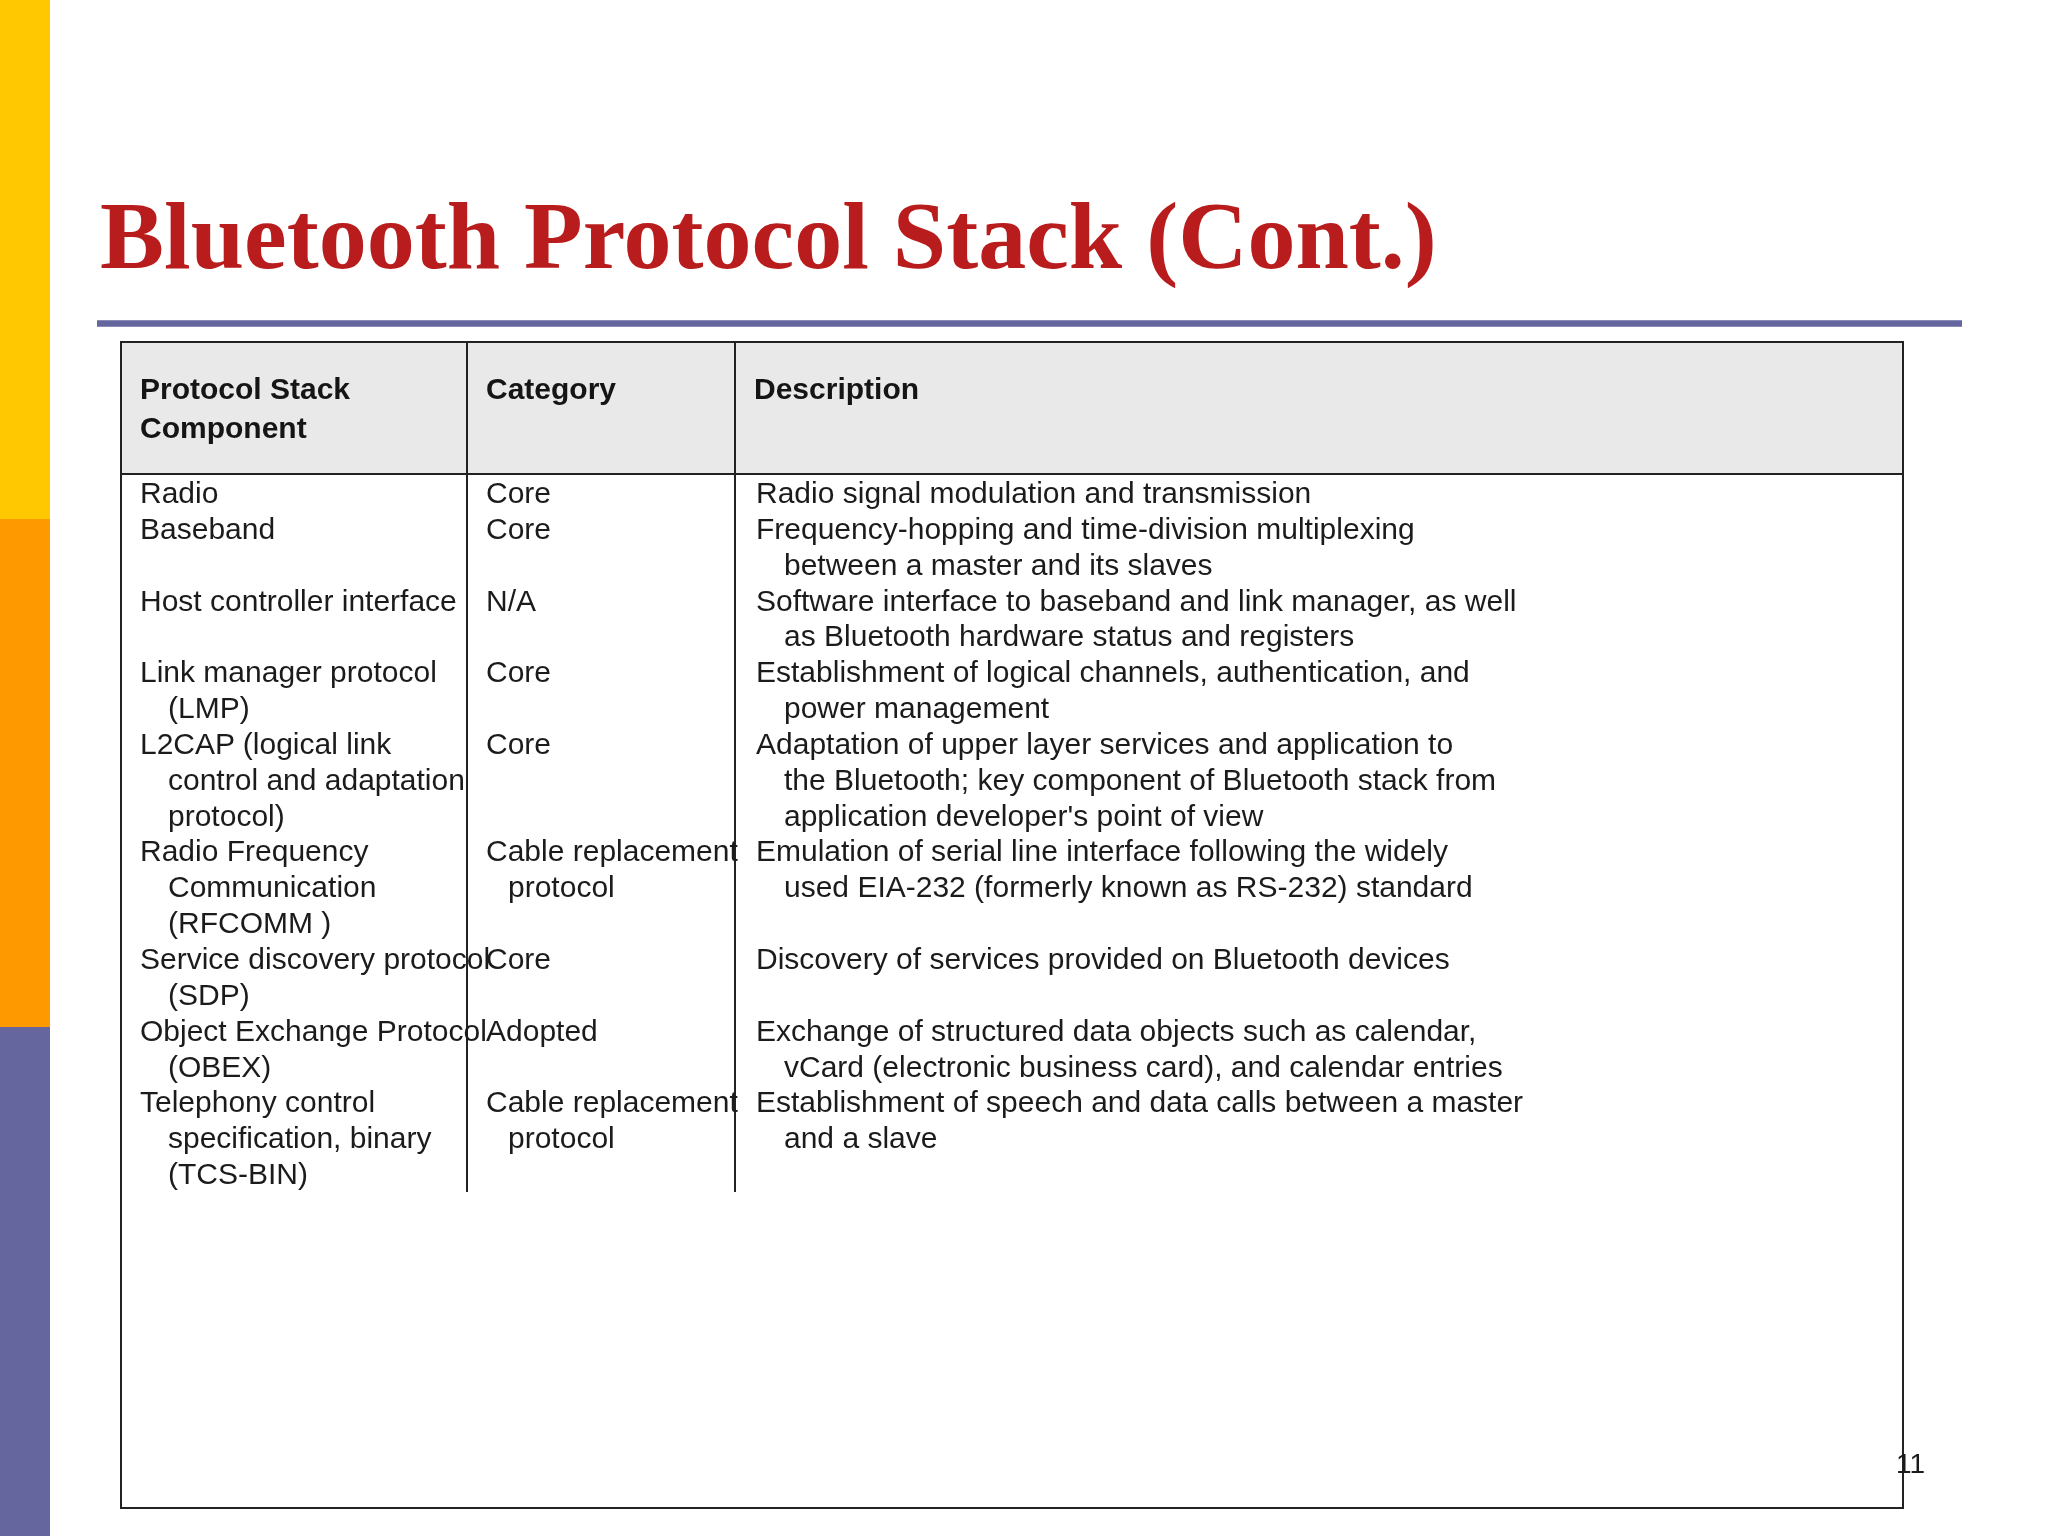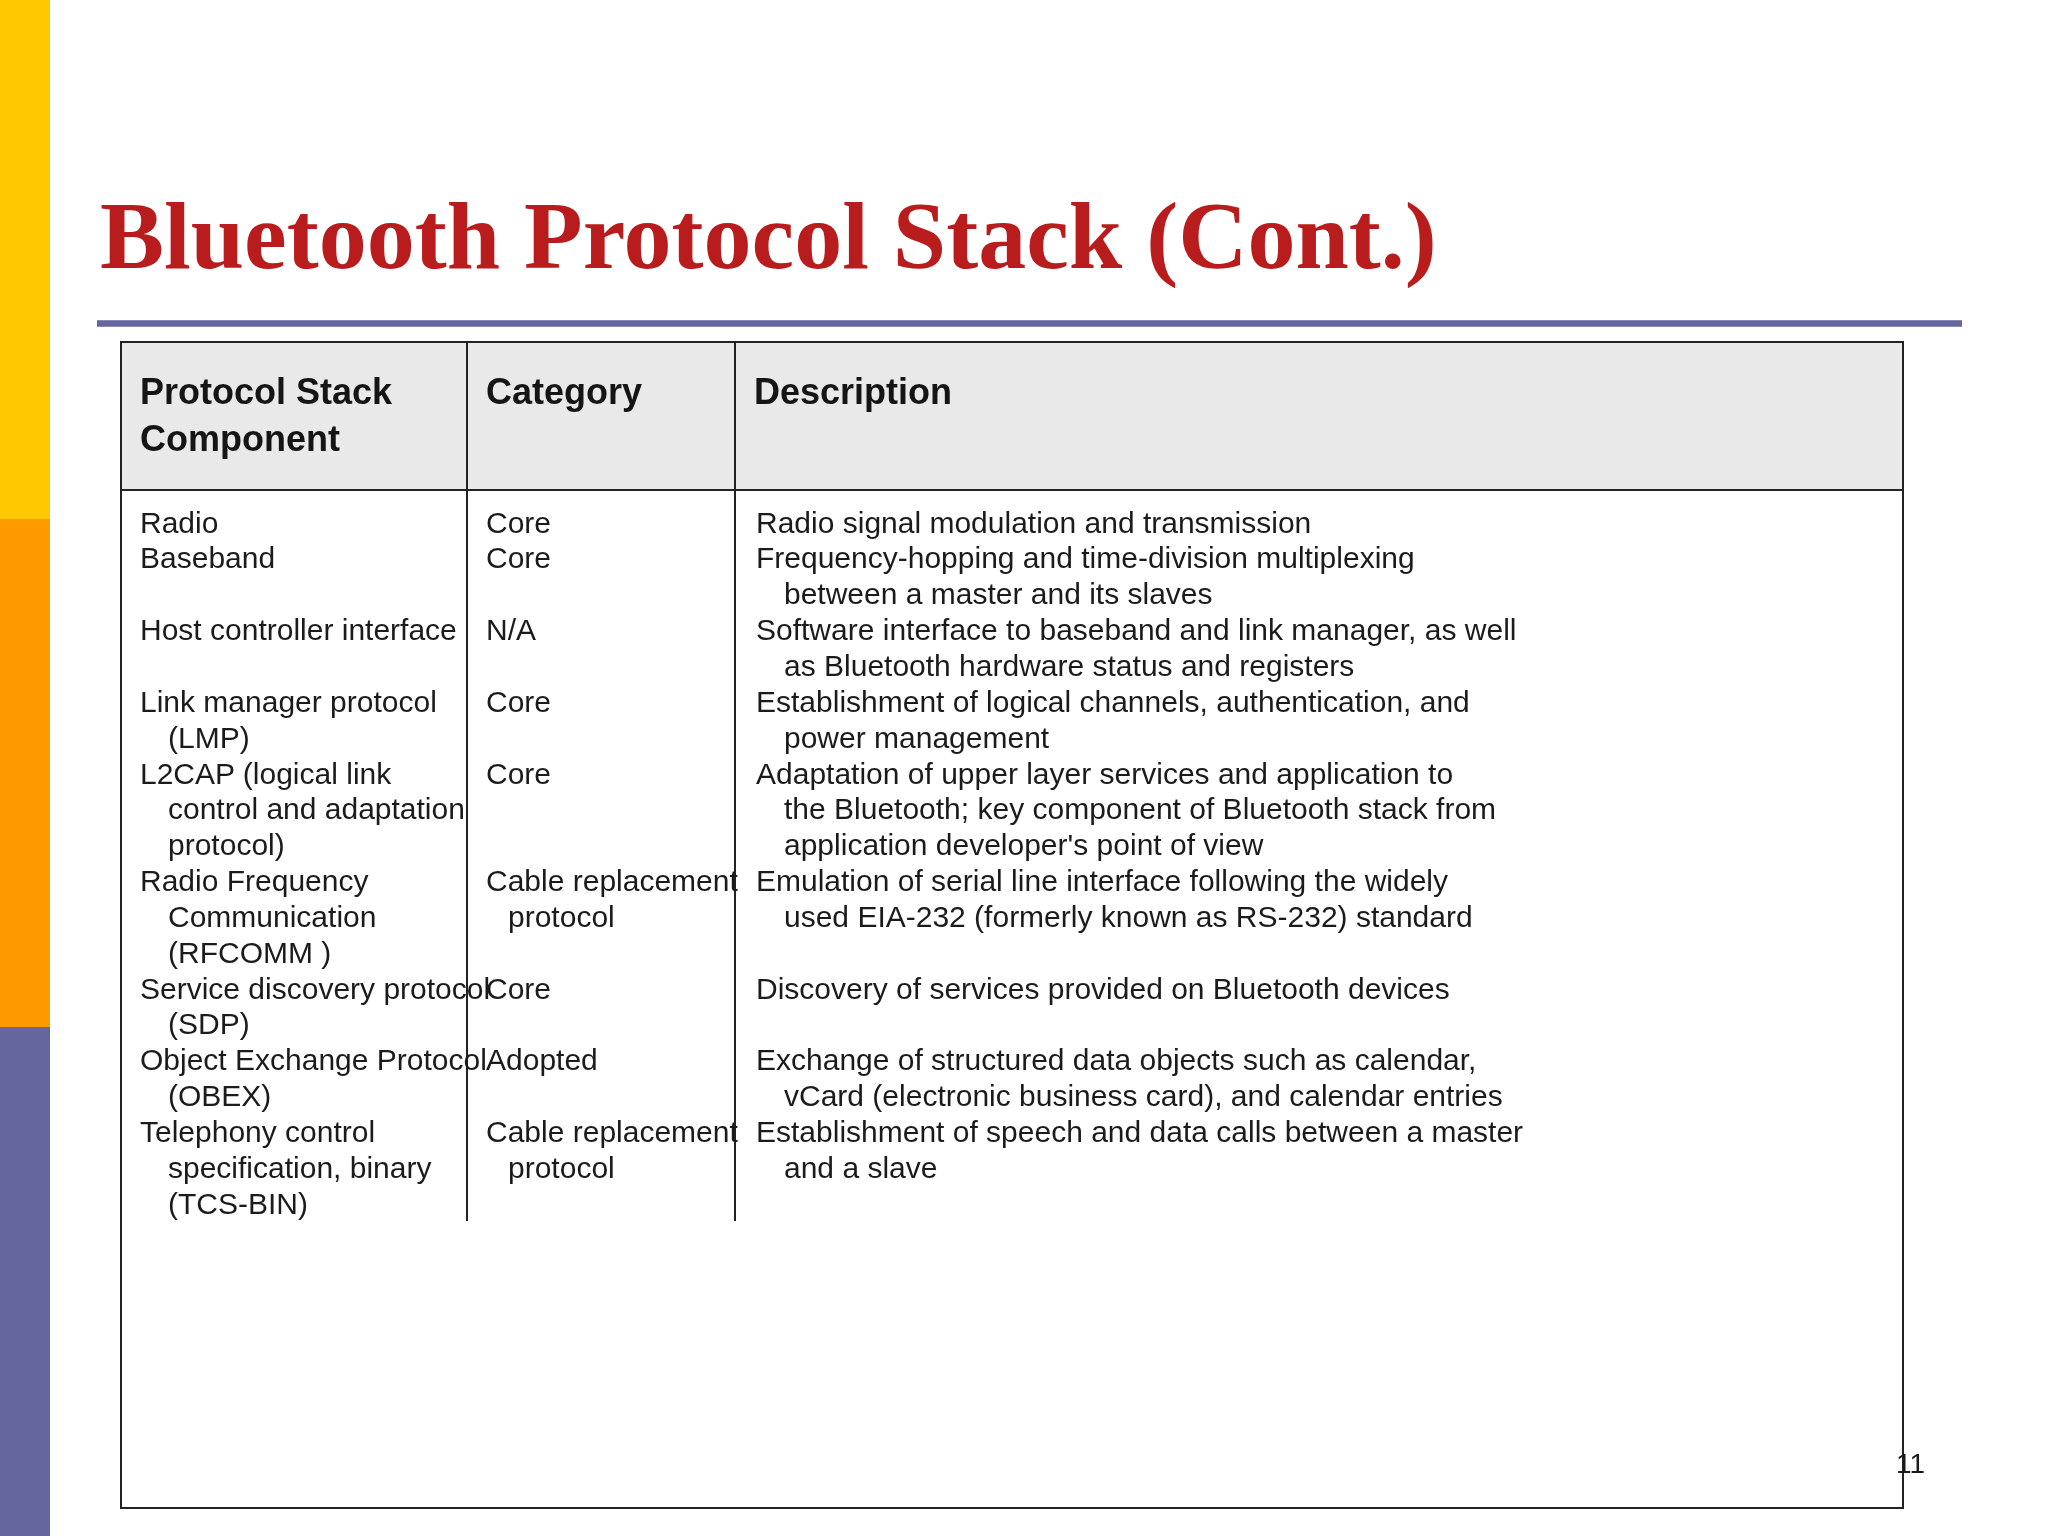--- a/index.html
+++ b/index.html
@@ -77,42 +77,42 @@
   table.proto col.c2 { width: 268px; }
   table.proto col.c3 { width: auto; }
 
   table.proto thead th {
     background: #e9e9e9;
     border-bottom: 2px solid #222222;
     border-right: 2px solid #222222;
     text-align: left;
     vertical-align: top;
     padding: 26px 0 26px 18px;
-    font-size: 36px;
+    font-size: 30px;
     font-weight: bold;
     color: #151515;
     line-height: 1.30;
     font-family: "Liberation Sans", sans-serif;
   }
   table.proto thead th:last-child { border-right: none; }
   table.proto thead th .hdr-l2 { display: block; }
 
   table.proto tbody td {
     border-right: 2px solid #222222;
     vertical-align: top;
     padding: 0 0 0 18px;
     font-size: 30px;
     color: #1b1b1b;
     line-height: 1.195;
     font-family: "Liberation Sans", sans-serif;
   }
   table.proto tbody td:last-child { border-right: none; padding-left: 20px; }
 
   table.proto tbody tr.body-row > td { padding-top: 0; }
-  table.proto tbody tr.body-row:first-child > td { padding-top: 14px; }
+  table.proto tbody tr.body-row:first-child > td { }
 
   .cell-line { display: block; white-space: pre; }
   .cell-line.ind  { padding-left: 28px; }
   .cell-line.ind2 { padding-left: 22px; }
   .cell-line.blank { visibility: hidden; }
 
   
   .page-number {
     position: absolute;
     left: 1896px;

